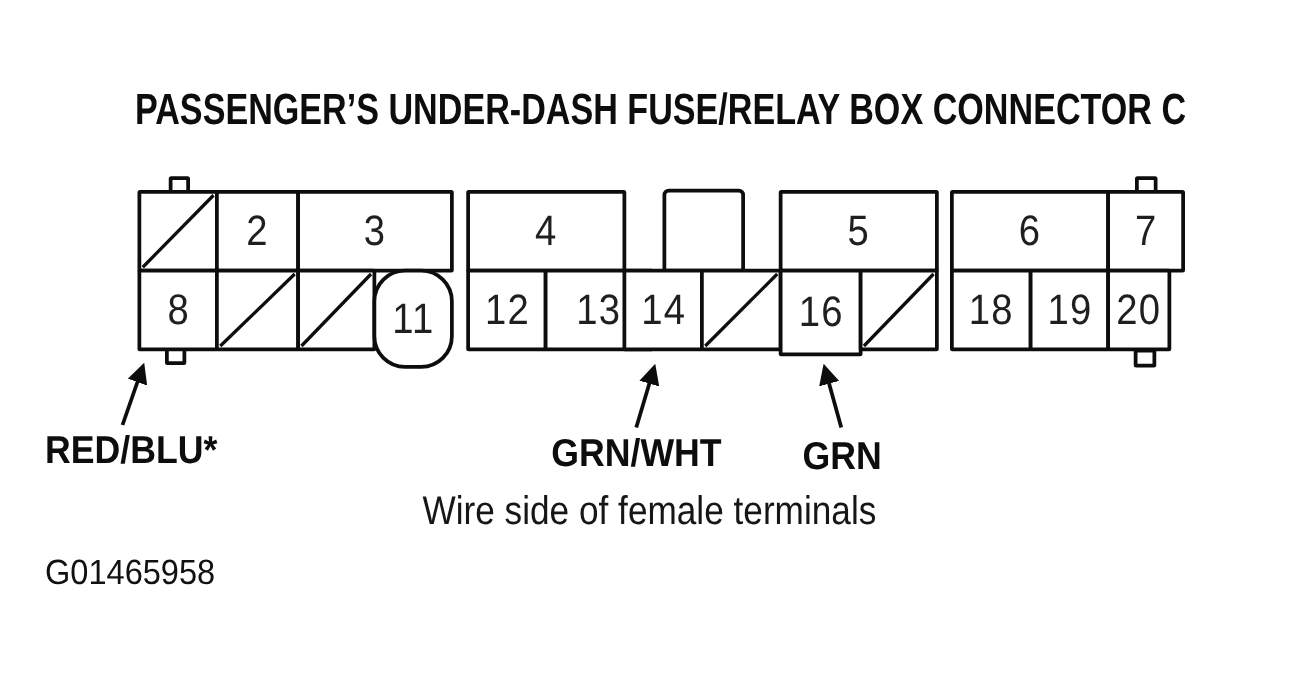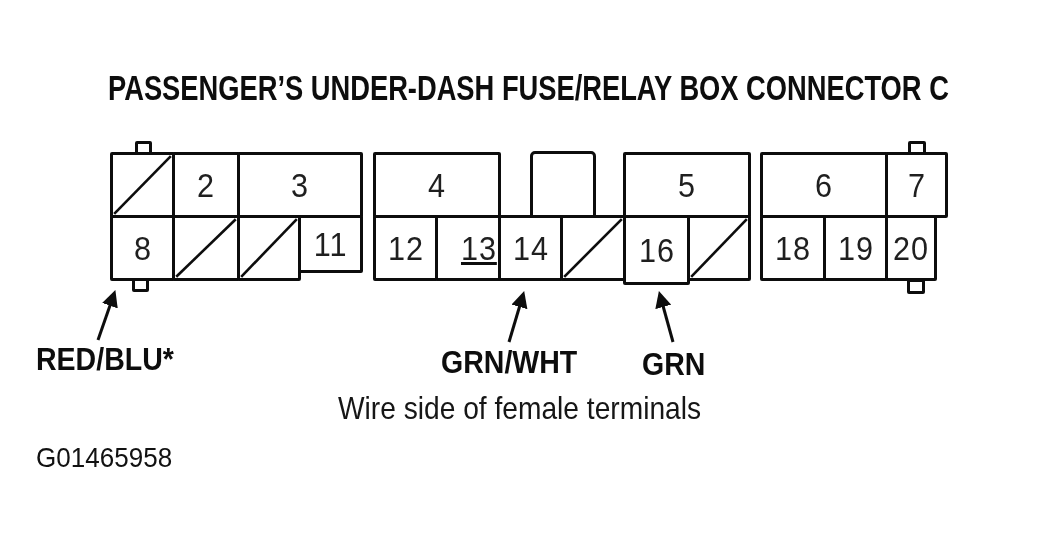--- a/index.html
+++ b/index.html
@@ -77,31 +77,31 @@
   <div class="cell" style="left:172px;top:215px;width:68px;height:66px;">
     <svg class="slash" viewBox="0 0 10 10" preserveAspectRatio="none">
         <line x1="0.2" y1="9.8" x2="9.8" y2="0.2" vector-effect="non-scaling-stroke"></line>
       </svg>
   </div>
   <div class="cell" style="left:237px;top:215px;width:64px;height:66px;">
     <svg class="slash" viewBox="0 0 10 10" preserveAspectRatio="none">
         <line x1="0.2" y1="9.8" x2="9.8" y2="0.2" vector-effect="non-scaling-stroke"></line>
       </svg>
   </div>
-  <div class="cell" style="left:298px;top:215px;width:65px;height:58px;">
+  <div class="cell" style="left:298px;top:215px;width:65px;height:80px;border-radius:26px;">
     <span class="num">11</span>
   </div>
 
   <div class="cell" style="left:373px;top:152px;width:128px;height:66px;">
     <span class="num">4</span>
   </div>
   <div class="cell" style="left:373px;top:215px;width:65px;height:66px;">
     <span class="num">12</span>
   </div>
-  <div class="cell" style="left:435px;top:215px;width:88px;height:66px;text-decoration:underline;">
+  <div class="cell" style="left:435px;top:215px;width:88px;height:66px;">
     <span class="num">13</span>
   </div>
 
   <div class="keybox" style="left:530px;top:151px;width:66px;height:67px;"></div>
   <div class="cell" style="left:498px;top:215px;width:65px;height:66px;text-align:center;">
     <span class="num">14</span>
   </div>
   <div class="cell" style="left:560px;top:215px;width:66px;height:66px;">
     <svg class="slash" viewBox="0 0 10 10" preserveAspectRatio="none">
         <line x1="0.2" y1="9.8" x2="9.8" y2="0.2" vector-effect="non-scaling-stroke"></line>

